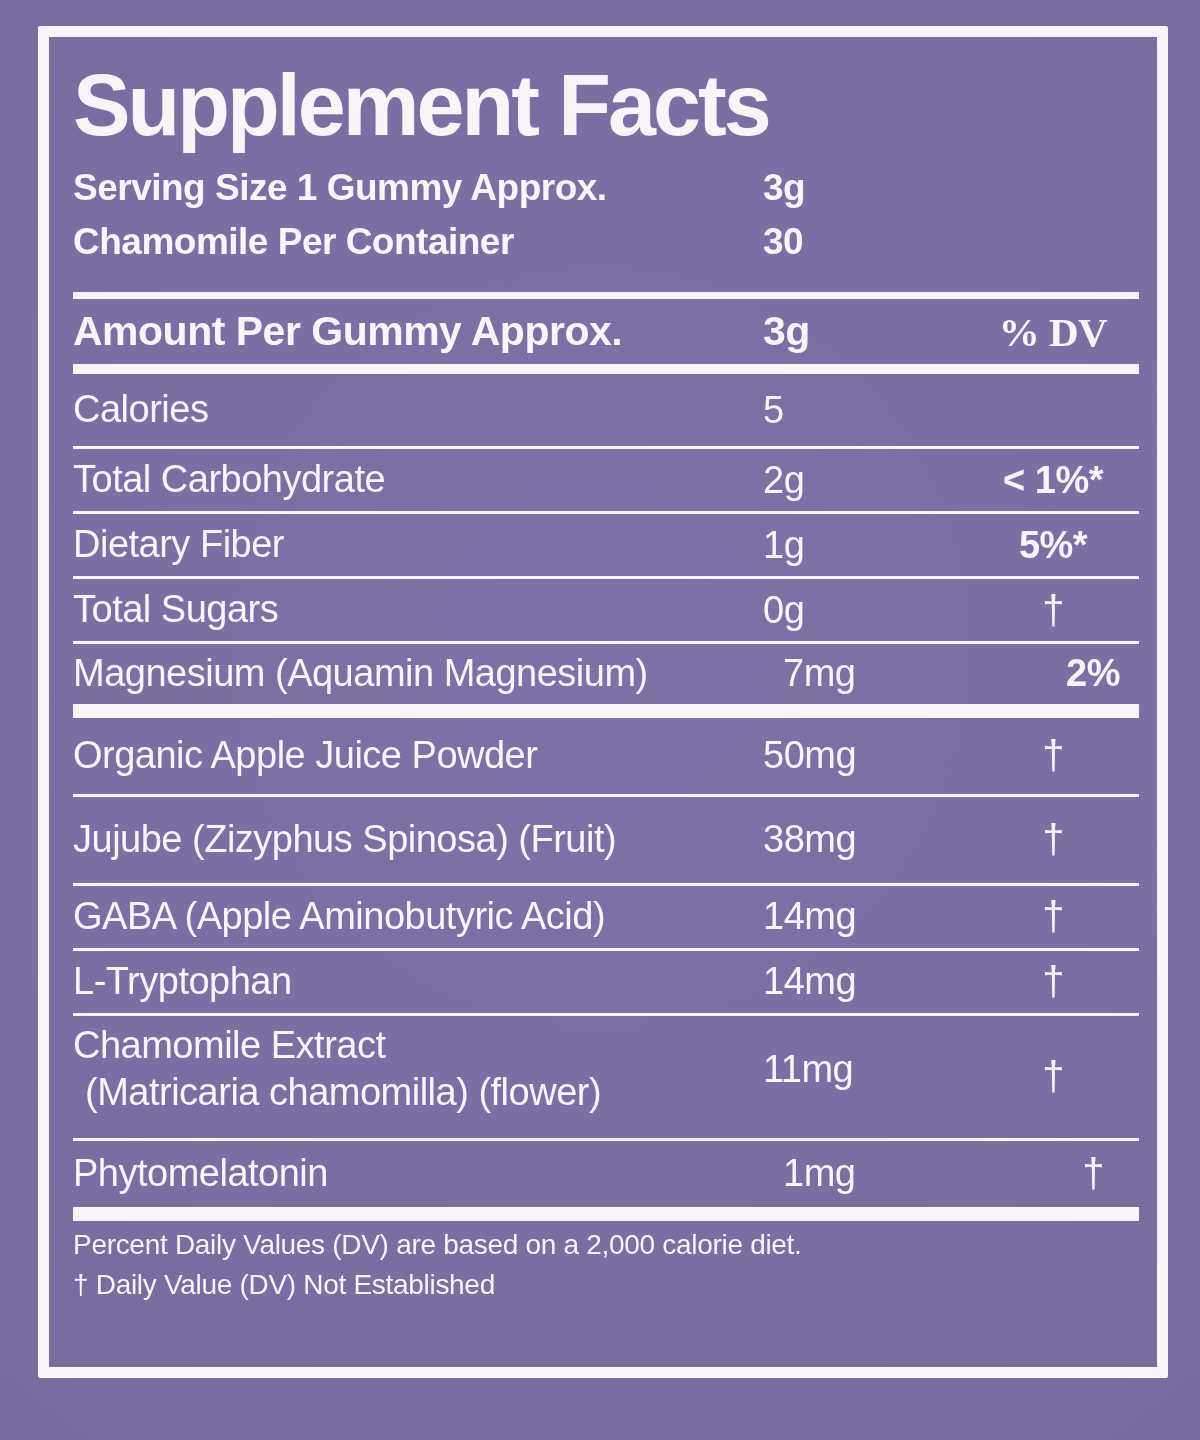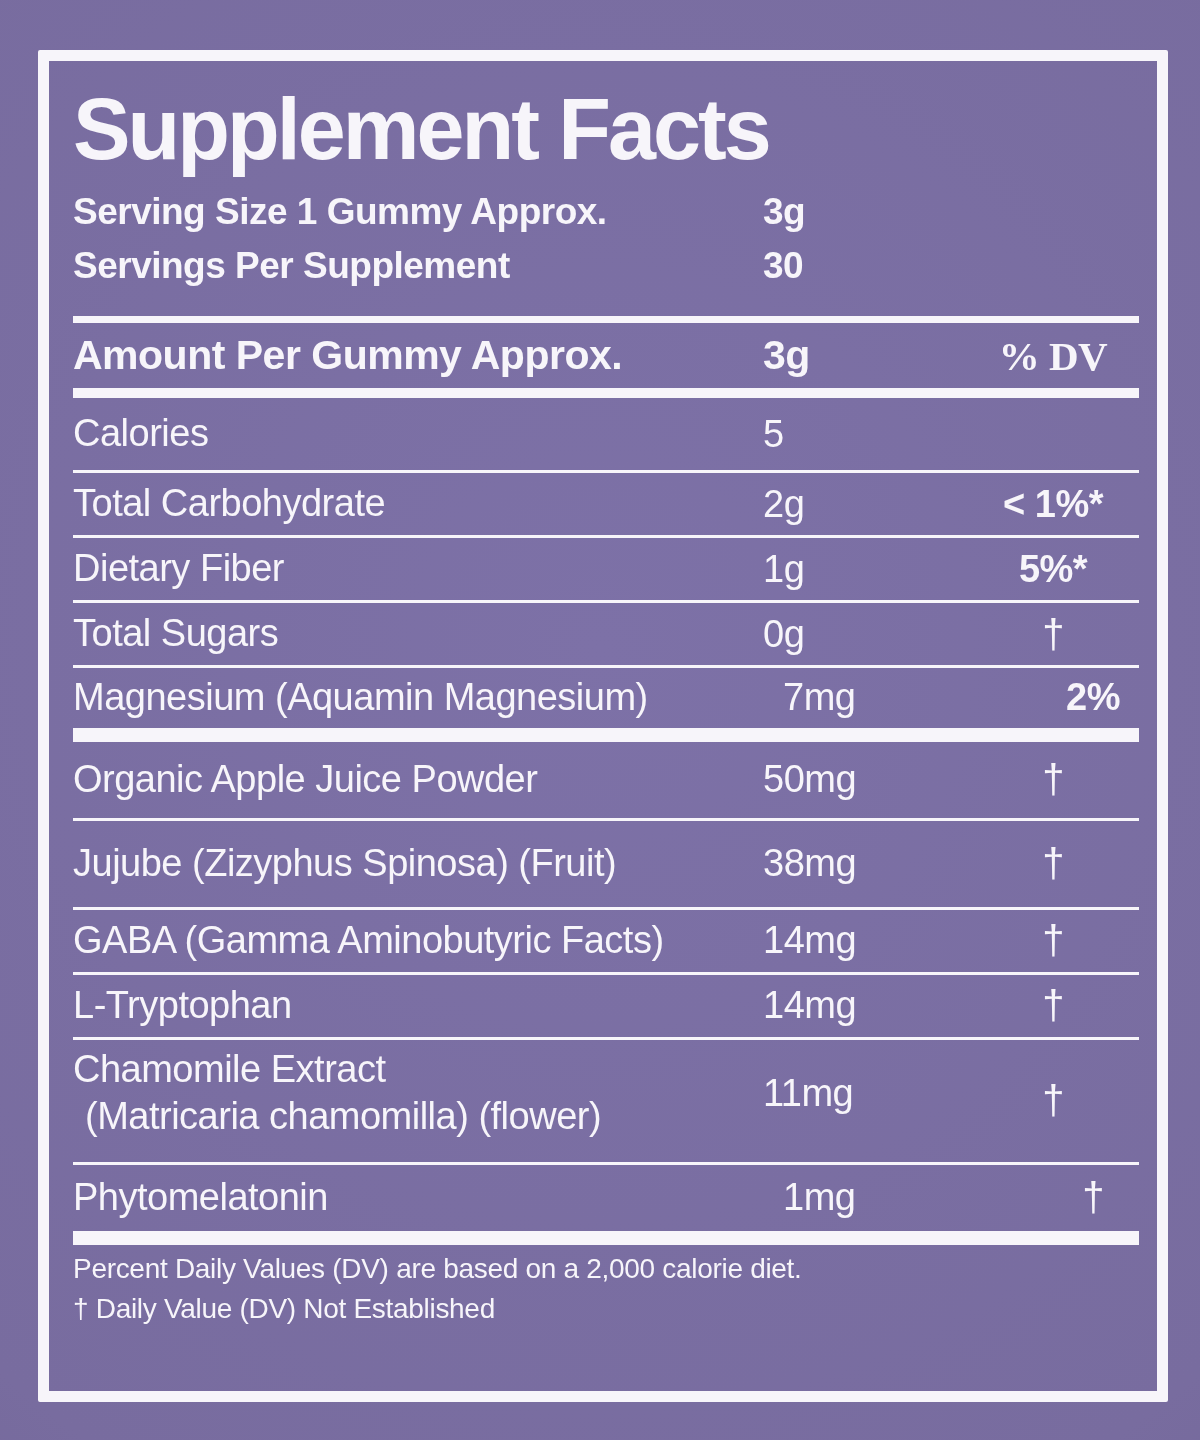--- a/index.html
+++ b/index.html
@@ -11,21 +11,21 @@
   }
   body {
     background: radial-gradient(140% 120% at 50% 45%, #7d71a7 0%, #786c9f 55%, #675c8c 100%);
     font-family: "Liberation Sans", sans-serif;
     color: #f7f5fa;
     -webkit-font-smoothing: antialiased;
   }
   .frame {
     position: absolute;
     left: 38px;
-    top: 50px;
+    top: 26px;
     width: 1130px;
     height: 1352px;
     border: 11px solid #f7f5fa;
     box-sizing: border-box;
     border-radius: 2px;
   }
   .content {
     position: absolute;
     left: 24px;
     right: 18px;
@@ -120,21 +120,21 @@
 
     <h1 class="title">Supplement Facts</h1>
 
     <div class="grid-row serv-row">
       <div class="cell-label">Serving Size 1 Gummy Approx.</div>
       <div class="cell-amount">3g</div>
       <div class="cell-dv"></div>
     </div>
 
     <div class="grid-row serv-row">
-      <div class="cell-label">Servings Per Supplement</div>
+      <div class="cell-label">Chamomile Per Container</div>
       <div class="cell-amount">30</div>
       <div class="cell-dv"></div>
     </div>
 
     <div class="rule-md"></div>
 
     <div class="grid-row header-row">
       <div class="cell-label">Amount Per Gummy Approx.</div>
       <div class="cell-amount">3g</div>
       <div class="cell-dv">% DV</div>
@@ -180,21 +180,21 @@
       <div class="cell-dv dagger">†</div>
     </div>
 
     <div class="grid-row row r-jujube">
       <div class="cell-label">Jujube (Zizyphus Spinosa) (Fruit)</div>
       <div class="cell-amount">38mg</div>
       <div class="cell-dv dagger">†</div>
     </div>
 
     <div class="grid-row row r-gaba">
-      <div class="cell-label">GABA (Gamma Aminobutyric Facts)</div>
+      <div class="cell-label">GABA (Apple Aminobutyric Acid)</div>
       <div class="cell-amount">14mg</div>
       <div class="cell-dv dagger">†</div>
     </div>
 
     <div class="grid-row row r-tryptophan">
       <div class="cell-label">L-Tryptophan</div>
       <div class="cell-amount">14mg</div>
       <div class="cell-dv dagger">†</div>
     </div>
 

